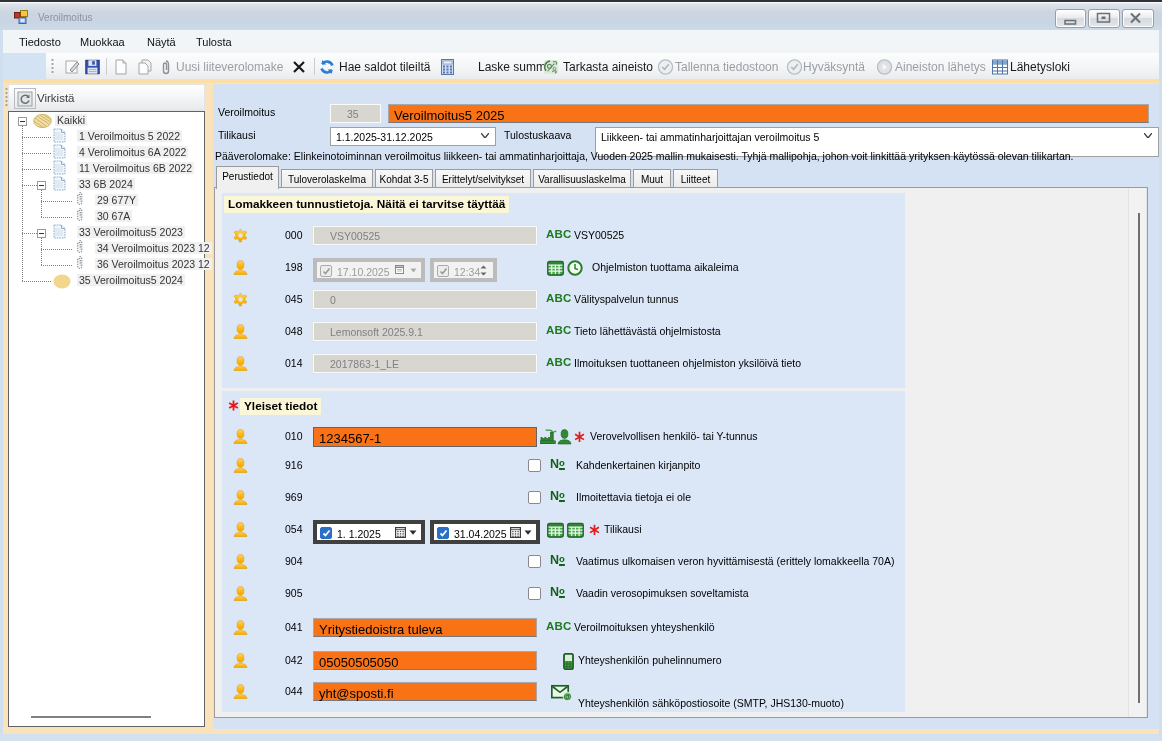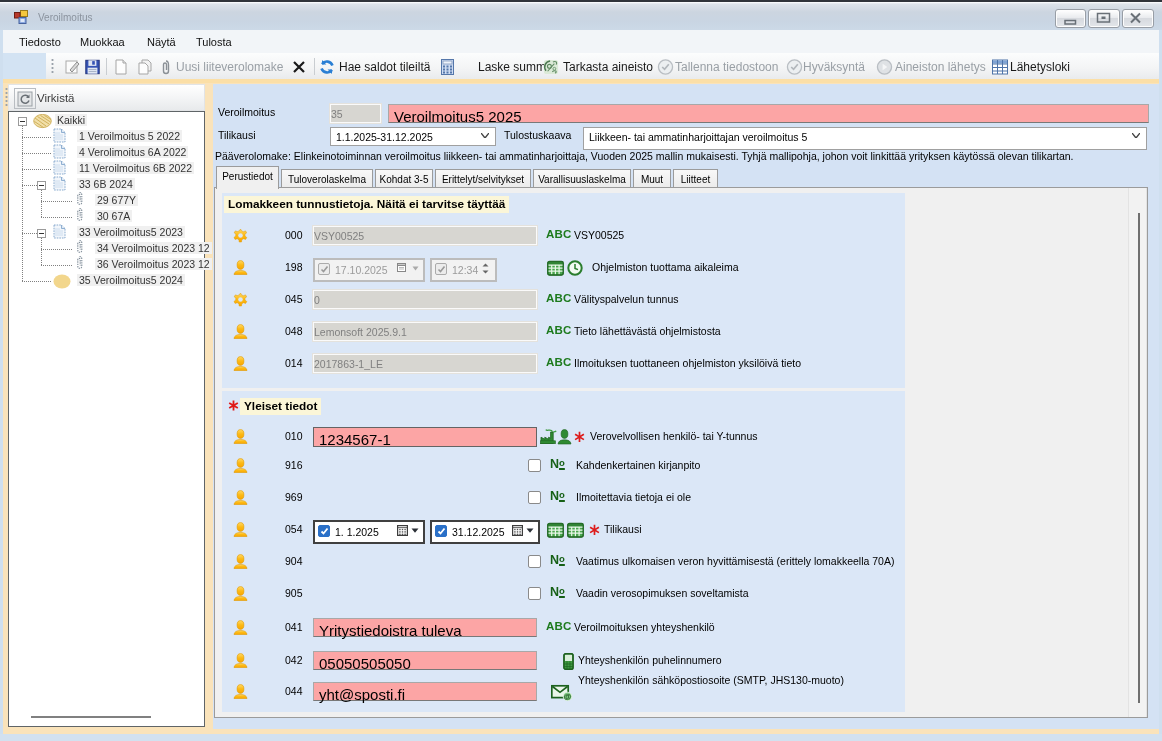--- a/index.html
+++ b/index.html
@@ -39,42 +39,42 @@
 .trow { position:absolute; white-space:nowrap; font-size:10.5px; color:#333333; }
 .tchip { background:#f0f0f0; padding:0 2px; }
 .pm { position:absolute; width:9px; height:9px; border:1px solid #9a9a9a; background:#fff; }
 .pm:before { content:""; position:absolute; left:1px; top:3px; width:5px; height:1px; background:#333; }
 .dotv { position:absolute; width:1px; background-image:linear-gradient(#808080 1px, transparent 1px); background-size:1px 2px; }
 .doth { position:absolute; height:1px; background-image:linear-gradient(90deg,#808080 1px, transparent 1px); background-size:2px 1px; }
 
 
 #mainpanel { position:absolute; left:210px; top:1px; width:949px; height:645px; background:#d4e2f4; }
 .lbl { position:absolute; font-size:10.5px; color:#000; white-space:nowrap; }
-.tbox { position:absolute; background:#fca5a5; border:1px solid #a8a8a8; border-bottom-color:#787878; font-size:15px; padding:3px 0 0 5px; white-space:nowrap; }
-.dbox { position:absolute; background:#d7d6d1; border:1px solid #fafafa; outline:1px solid #e4e2dd; font-size:10.5px; color:#808080; padding:3px 0 0 0; white-space:nowrap; }
+.tbox { position:absolute; background:#f97316; border:1px solid #a8a8a8; border-bottom-color:#787878; font-size:13px; padding:3px 0 0 5px; white-space:nowrap; }
+.dbox { position:absolute; background:#d7d6d1; border:1px solid #fafafa; outline:1px solid #e4e2dd; font-size:10.5px; color:#808080; padding:3px 0 0 16px; white-space:nowrap; }
 .combo { position:absolute; background:#fff; border:1px solid #a0a0a0; font-size:10.5px; padding:3px 0 0 5px; white-space:nowrap; }
 .combo .arr { position:absolute; right:6px; top:5px; width:8px; height:5px; }
 
 .tab { position:absolute; top:85px; height:19px; border:1px solid #9b9b9b; border-bottom:none;
   background:linear-gradient(#f8f8f8,#ebebeb); font-size:10px; text-align:center; padding-top:4px; }
 .tab.sel { top:82px; height:23px; background:#f0f0f0; z-index:5; }
 #tabpage { position:absolute; left:1px; top:103px; width:934px; height:531px; background:#f0f0f0; border:1px solid #9b9b9b; }
 
 #vsb { position:absolute; left:915px; top:104px; width:19px; height:529px; background:#f2f2f2; border-left:1px solid #e3e3e3; border-right:1px solid #e3e3e3;}
 #vsbthumb { position:absolute; left:9px; top:25px; width:2px; height:490px; background:#6f6f6f; }
 
 .grp { position:absolute; left:9px; width:683px; background:#dbe7f7; }
 .ghdr { position:absolute; font-weight:bold; font-size:11.8px; background:#fbf6d8; padding:1px 4px 2px 4px; white-space:nowrap; }
 .num { position:absolute; font-size:10.5px; color:#000; }
 .chk { position:absolute; width:13px; height:13px; background:#fff; border:1px solid #8a8a8a; border-radius:2px; }
 .abc { position:absolute; font-weight:bold; font-size:11.5px; color:#1d7a1d; letter-spacing:0.2px; }
 .no { position:absolute; font-weight:bold; font-size:12.5px; color:#166016; }
 .flbl { position:absolute; font-size:10.5px; color:#000; white-space:nowrap; }
 
-.dpick { position:absolute; height:24px; background:#fff; border:2px solid #404040; }
+.dpick { position:absolute; height:24px; background:#fff; border:4px solid #404040; }
 .dpick.dis { background:#f2f2f2; border-color:#bcbcbc; }
 .pchk { position:absolute; left:3px; top:3px; width:12px; height:12px; background:#2a70c8; border:1px solid #2a70c8; border-radius:2px; }
 .pchk svg { position:absolute; left:1px; top:1px; }
 .pchk.dis { background:#ececec; border-color:#ababab; }
 .ptxt { position:absolute; left:20px; top:4px; font-size:10.5px; }
 .ptxt.dis { color:#9b9b9b; }
 .pbtn { position:absolute; right:2px; top:2px; width:26px; height:14px; }
 .pbtn svg { position:absolute; top:2px; }
 .pbtn svg:first-child { left:2px; top:0.5px; }
 .pbtn svg:last-child { right:2px; top:4px; }
@@ -371,21 +371,21 @@
       <div class="lbl" style="left:5px;top:22px">Veroilmoitus</div>
       <div class="dbox" style="left:117px;top:20px;width:51px;height:19px">35</div>
       <div class="tbox" style="left:175px;top:20px;width:761px;height:19px">Veroilmoitus5 2025</div>
       <div class="lbl" style="left:5px;top:45px">Tilikausi</div>
       <div class="combo" style="left:117px;top:43px;width:166px;height:19px">1.1.2025-31.12.2025
         <svg class="arr" width="8" height="5" viewBox="0 0 8 5">
             <path d="M0 0 L4 5 L8 0" fill="none" stroke="#444" stroke-width="1.4"></path>
           </svg>
       </div>
       <div class="lbl" style="left:291px;top:45px">Tulostuskaava</div>
-      <div class="combo" style="left:370px;top:43px;width:564px;height:23px">Liikkeen- tai ammatinharjoittajan veroilmoitus 5
+      <div class="combo" style="left:382px;top:43px;width:564px;height:30px">Liikkeen- tai ammatinharjoittajan veroilmoitus 5
         <svg class="arr" width="8" height="5" viewBox="0 0 8 5">
             <path d="M0 0 L4 5 L8 0" fill="none" stroke="#444" stroke-width="1.4"></path>
           </svg>
       </div>
       <div class="lbl" style="left:2px;top:66px">Pääverolomake: Elinkeinotoiminnan veroilmoitus liikkeen- tai ammatinharjoittaja, Vuoden 2025 mallin mukaisesti. Tyhjä mallipohja, johon voit linkittää yrityksen käytössä olevan tilikartan.</div>
 
       <div class="tab sel" style="left:3px;width:63px">Perustiedot</div>
       <div class="tab" style="left:68px;width:92px">Tuloverolaskelma</div>
       <div class="tab" style="left:162px;width:58px">Kohdat 3-5</div>
       <div class="tab" style="left:222px;width:96px">Erittelyt/selvitykset</div>
@@ -524,21 +524,21 @@
                 <path d="M0.5 0.5 L7.5 0.5 L4 4.8 Z" fill="#2a2f36"></path>
               </svg>
             </span>
 </div>
 <div class="dpick" style="left:220px;top:436px;width:110px">
 <span class="pchk on">
               <svg width="9" height="9" viewBox="0 0 9 9">
                 <path d="M1.5 4.5 L3.5 6.5 L7.5 1.5" fill="none" stroke="#fff" stroke-width="1.8"></path>
               </svg>
             </span>
-<span class="ptxt">31.12.2025</span>
+<span class="ptxt">31.04.2025</span>
 <span class="pbtn">
               <svg style="width:11px;height:11px" width="11" height="11" viewBox="0 0 11 11">
                 <use href="#i-mcald"></use>
               </svg>
               <svg width="8" height="5" viewBox="0 0 8 5">
                 <path d="M0.5 0.5 L7.5 0.5 L4 4.8 Z" fill="#2a2f36"></path>
               </svg>
             </span>
 </div>
 <svg class="abs" style="left:337px;top:438px" width="17" height="16" viewBox="0 0 17 16">
@@ -582,21 +582,21 @@
           </svg>
           <div class="flbl" style="left:368px;top:570px">Yhteyshenkilön puhelinnumero</div>
 <svg class="abs" style="left:23px;top:600px" width="15" height="16" viewBox="0 0 15 16">
             <use href="#i-pgold"></use>
           </svg>
           <div class="num" style="left:75px;top:601px">044</div>
           <div class="tbox" style="left:103px;top:598px;width:224px;height:19px">yht@sposti.fi</div>
           <svg class="abs" style="left:341px;top:600px" width="22" height="17" viewBox="0 0 22 17">
             <use href="#i-gmail"></use>
           </svg>
-          <div class="flbl" style="left:368px;top:590px">Yhteyshenkilön sähköpostiosoite (SMTP, JHS130-muoto)</div>
+          <div class="flbl" style="left:368px;top:613px">Yhteyshenkilön sähköpostiosoite (SMTP, JHS130-muoto)</div>
 
       </div>
     </div>
   </div>
 
   <div class="abs" style="left:0;top:30px;width:3px;height:711px;background:#cfdfef"></div>
   <div class="abs" style="left:1159px;top:30px;width:3px;height:711px;background:#cfdfef"></div>
   <div class="abs" style="left:0;top:734px;width:1162px;height:7px;background:#d2e1f0"></div>
 </div>
 

